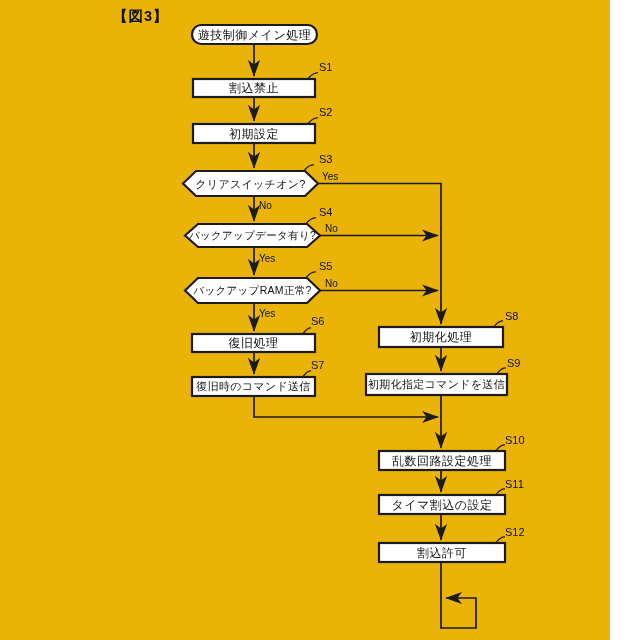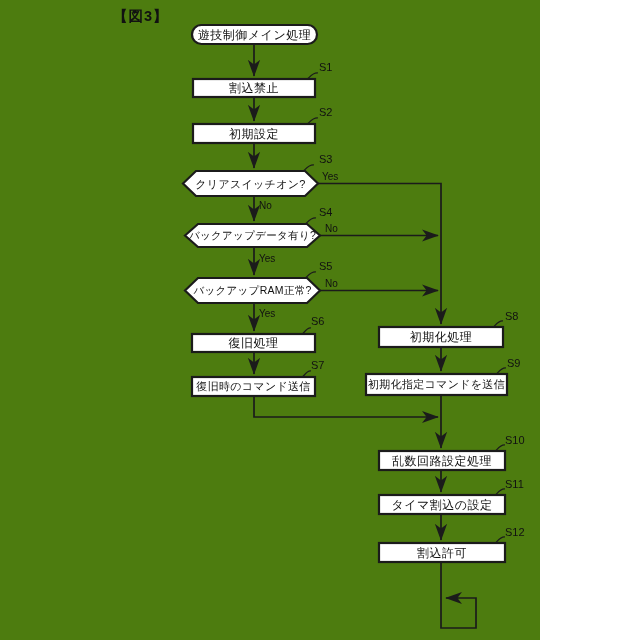--- a/index.html
+++ b/index.html
@@ -1,16 +1,16 @@
 <!DOCTYPE html>
 <html><head>
 <meta charset="utf-8">
 <style>
   html,body{margin:0;padding:0;background:#ffffff;}
-  .page{width:540px;height:640px;position:relative;background:#4d7c0f;overflow:hidden;}
+  .page{width:610px;height:640px;position:relative;background:#eab308;overflow:hidden;}
   svg{display:block;}
   .shape{fill:#ffffff;stroke:#1b1b1b;stroke-width:2.2;}
   .edge{fill:none;stroke:#1b1b1b;stroke-width:1.7;}
   .leader{fill:none;stroke:#1b1b1b;stroke-width:1.2;}
   text{font-family:"Liberation Sans","DejaVu Sans",sans-serif;fill:#111111;}
   .node-label{font-size:12px;text-anchor:middle;font-weight:500;letter-spacing:0.5px;}
   .node-label-sm{font-size:10.5px;text-anchor:middle;font-weight:500;letter-spacing:0.3px;}
   .node-label-md{font-size:11px;text-anchor:middle;font-weight:500;letter-spacing:0.3px;}
   .step-id{font-size:11px;font-weight:500;}
   .branch-label{font-size:10px;font-weight:500;}

